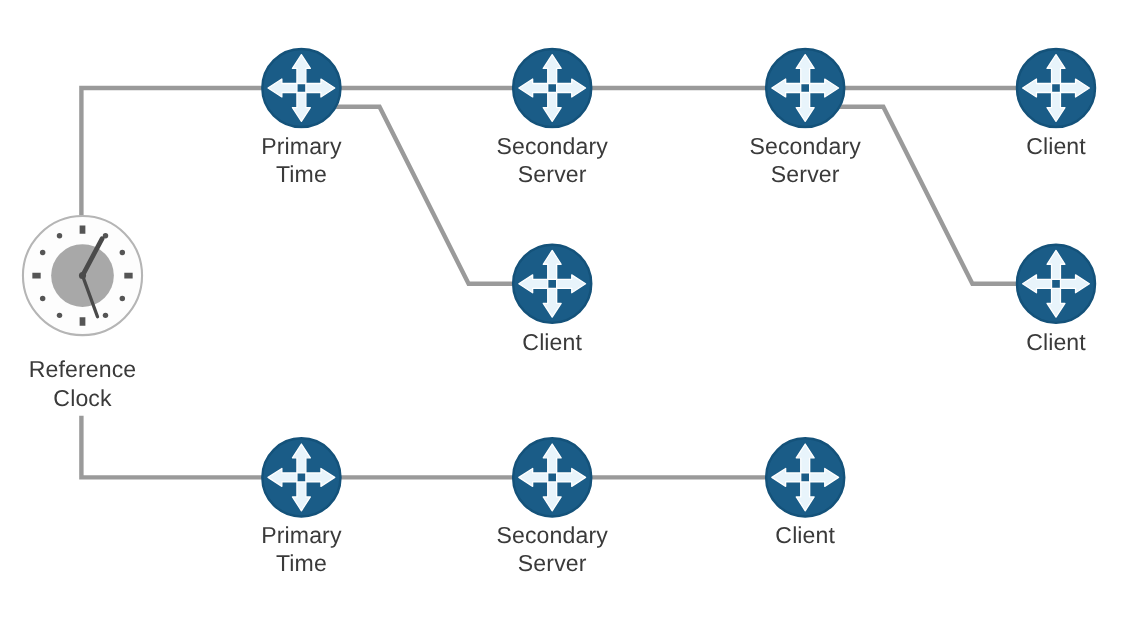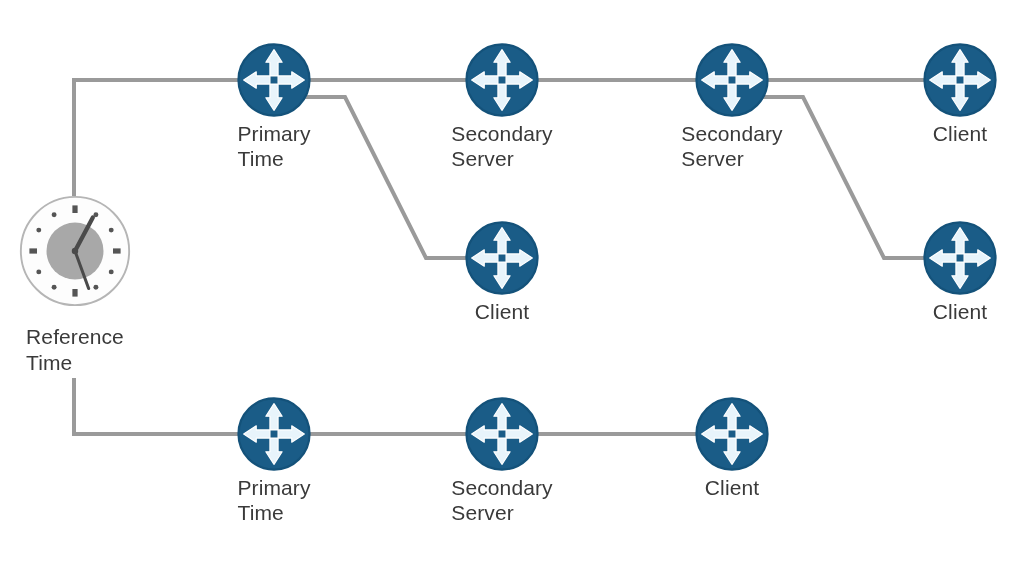--- a/index.html
+++ b/index.html
@@ -33,21 +33,21 @@
   .node .icon-wrap {
     position: absolute;
     transform: translate(-50%, -50%);
   }
   .router-icon {
     display: block;
   }
   .node .node-label {
     position: absolute;
     transform: translate(-50%, 0);
-    text-align: left;
+    text-align: center;
     white-space: pre-line;
     color: #3a3a3a;
     font-family: "Liberation Sans", sans-serif;
     font-size: 21px;
     font-weight: 400;
     line-height: 25px;
     letter-spacing: 0.1px;
   }
   .clock-node .node-label {
     font-size: 21px;
@@ -88,21 +88,21 @@
             <circle cx="82" cy="98.10511776651529" r="2.6" fill="#555555"></circle>
             <circle cx="38.000000000000014" cy="98.1051177665153" r="2.6" fill="#555555"></circle>
             <circle cx="21.894882233484694" cy="82" r="2.6" fill="#555555"></circle>
             <circle cx="21.8948822334847" cy="38" r="2.6" fill="#555555"></circle>
             <circle cx="37.99999999999998" cy="21.894882233484708" r="2.6" fill="#555555"></circle>
             <line x1="60" y1="60" x2="78.77886251143563" y2="24.682096285642928" stroke="#4a4a4a" stroke-width="4.5" stroke-linecap="round"></line>
             <line x1="60" y1="60" x2="74.36484601967808" y2="99.46709007300815" stroke="#4a4a4a" stroke-width="3.2" stroke-linecap="round"></line>
             <circle cx="60" cy="60" r="3.4" fill="#4a4a4a"></circle>
           </svg></div>
         <div class="node-label" style="top: 71px; color: rgb(58, 58, 58);">Reference
-Time</div>
+Clock</div>
       </div>
       <div class="node" style="left: 274px; top: 80px;">
         <div class="icon-wrap">
           <svg width="74" height="74" viewBox="0 0 100 100" class="router-icon">
             <circle cx="50" cy="50" r="48" fill="#1a5c87" stroke="#14527a" stroke-width="3"></circle>
             <path d="M 50 9 L 61 26 L 55.5 26 L 55.5 44.5 L 44.5 44.5 L 44.5 26 L 39 26 Z" fill="#e8f4fb" stroke="#ffffff" stroke-width="1.6" stroke-linejoin="round"></path>
             <path d="M 91 50 L 74 61 L 74 55.5 L 55.5 55.5 L 55.5 44.5 L 74 44.5 L 74 39 Z" fill="#e8f4fb" stroke="#ffffff" stroke-width="1.6" stroke-linejoin="round"></path>
             <path d="M 50 91 L 39 74 L 44.5 74 L 44.5 55.5 L 55.5 55.5 L 55.5 74 L 61 74 Z" fill="#e8f4fb" stroke="#ffffff" stroke-width="1.6" stroke-linejoin="round"></path>
             <path d="M 9 50 L 26 39 L 26 44.5 L 44.5 44.5 L 44.5 55.5 L 26 55.5 L 26 61 Z" fill="#e8f4fb" stroke="#ffffff" stroke-width="1.6" stroke-linejoin="round"></path>
           </svg>

